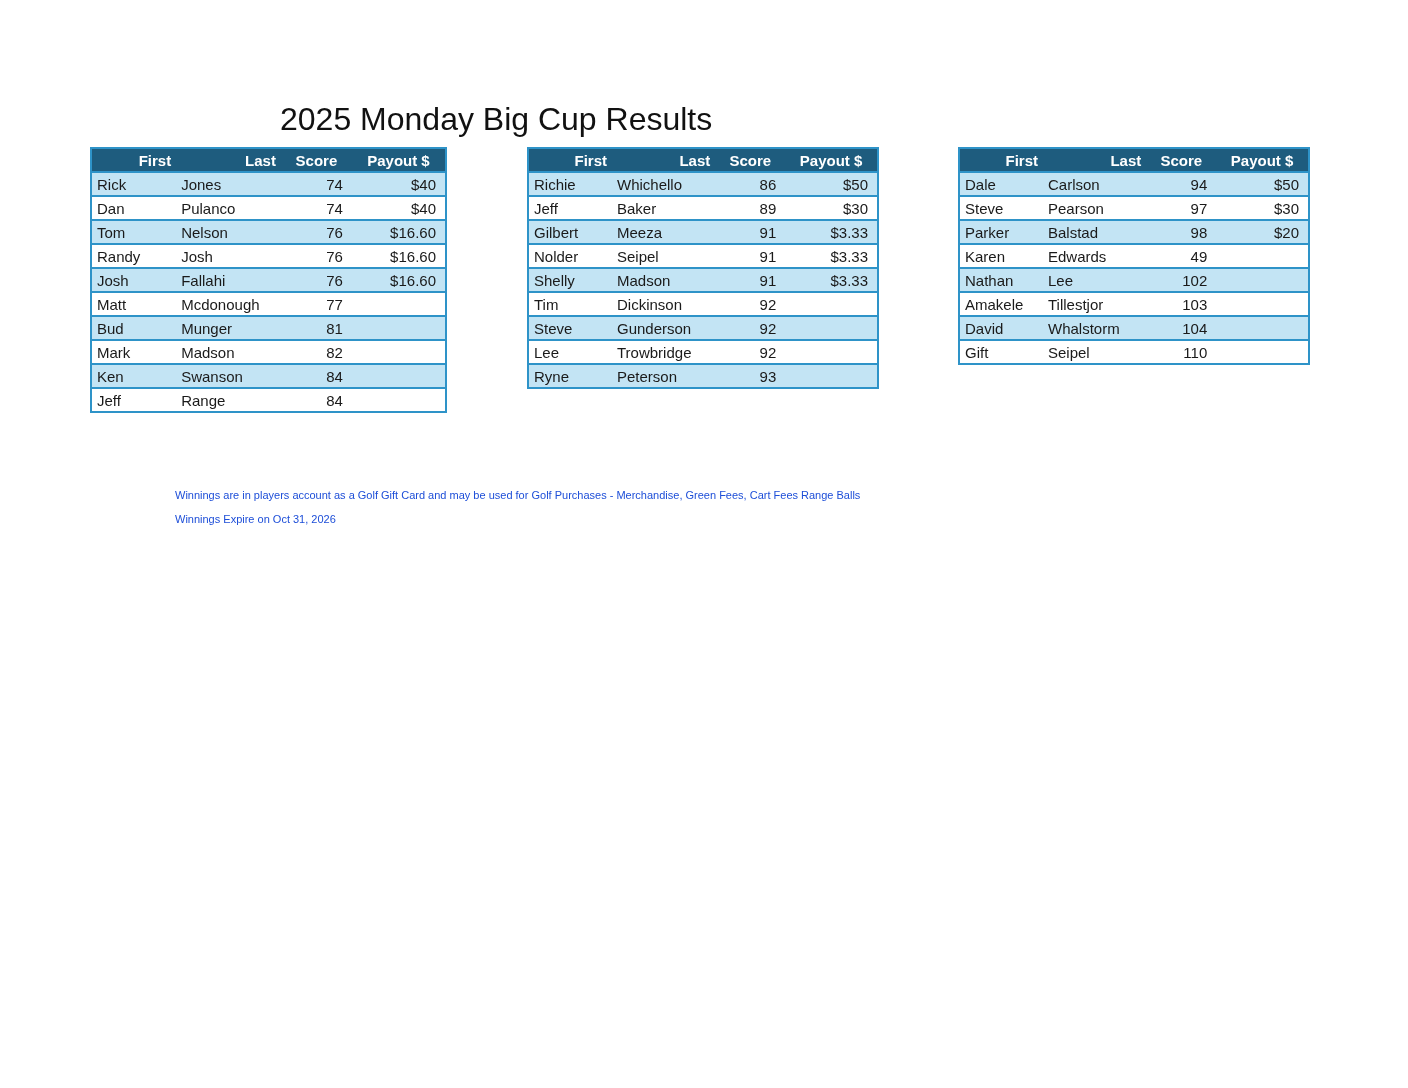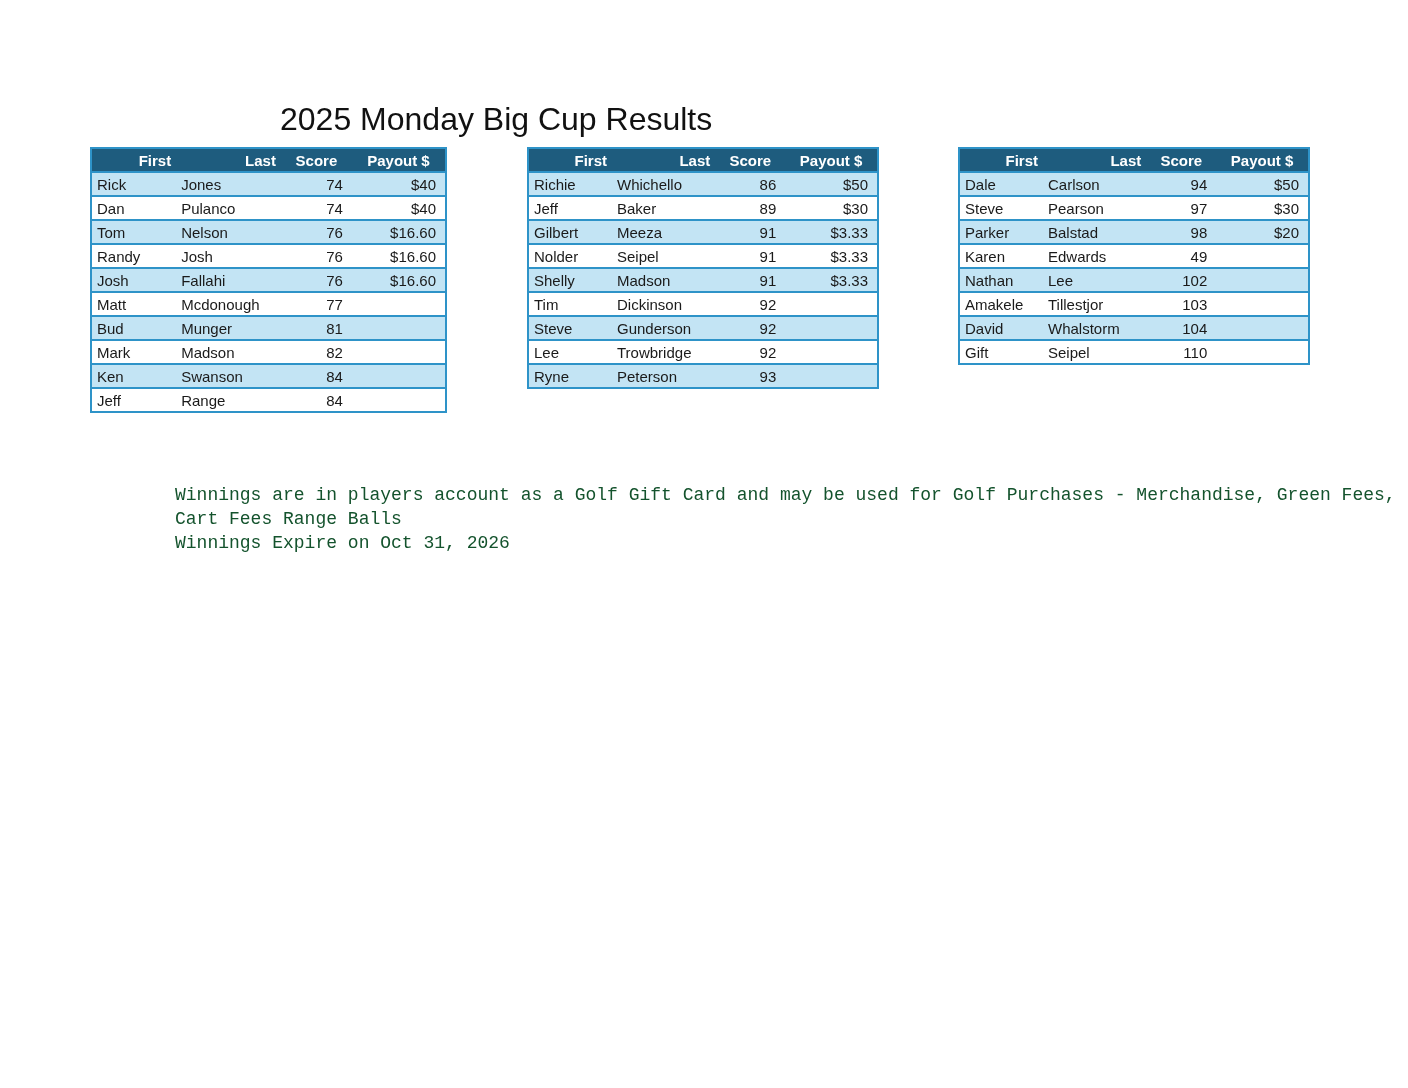--- a/index.html
+++ b/index.html
@@ -50,24 +50,23 @@
     border-top: 2px solid var(--border);
     color: var(--text);
   }
   tbody tr:nth-child(odd)  { background: var(--row-alt); }
   tbody tr:nth-child(even) { background: var(--row-bg); }
   td.c2, td.c3 { text-align: right; padding-right: 9px; }
   .footer {
     position: absolute;
     left: 175px;
     top: 483px;
-    font-size: 18px;
+    font-size: 11px;
     line-height: 24px;
-    color: #14532d;
-    font-family: Liberation Mono, monospace;
+    color: #1d4ed8;
   }
 </style>
 </head>
 <body>
 
 <div class="page">
   <div class="title">2025 Monday Big Cup Results</div>
 
   <table class="results" id="table-0">
       <colgroup>

